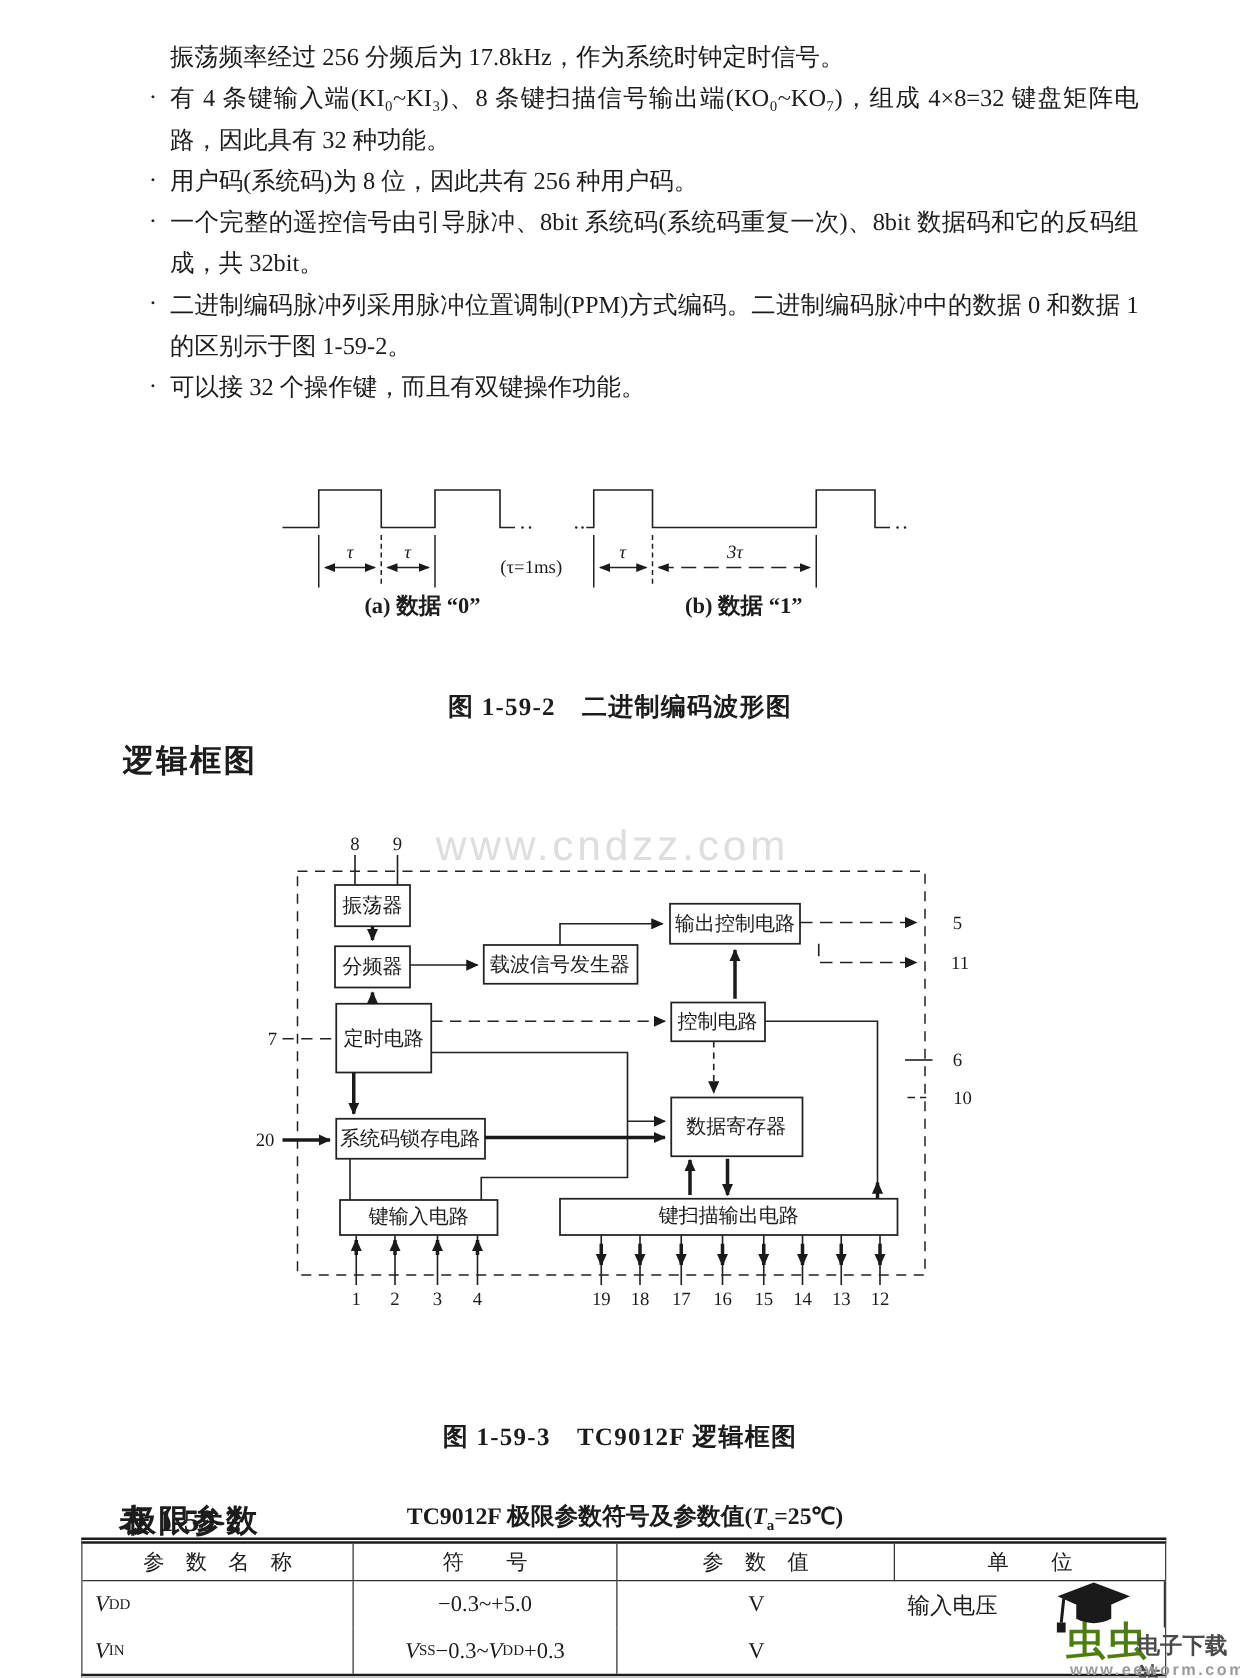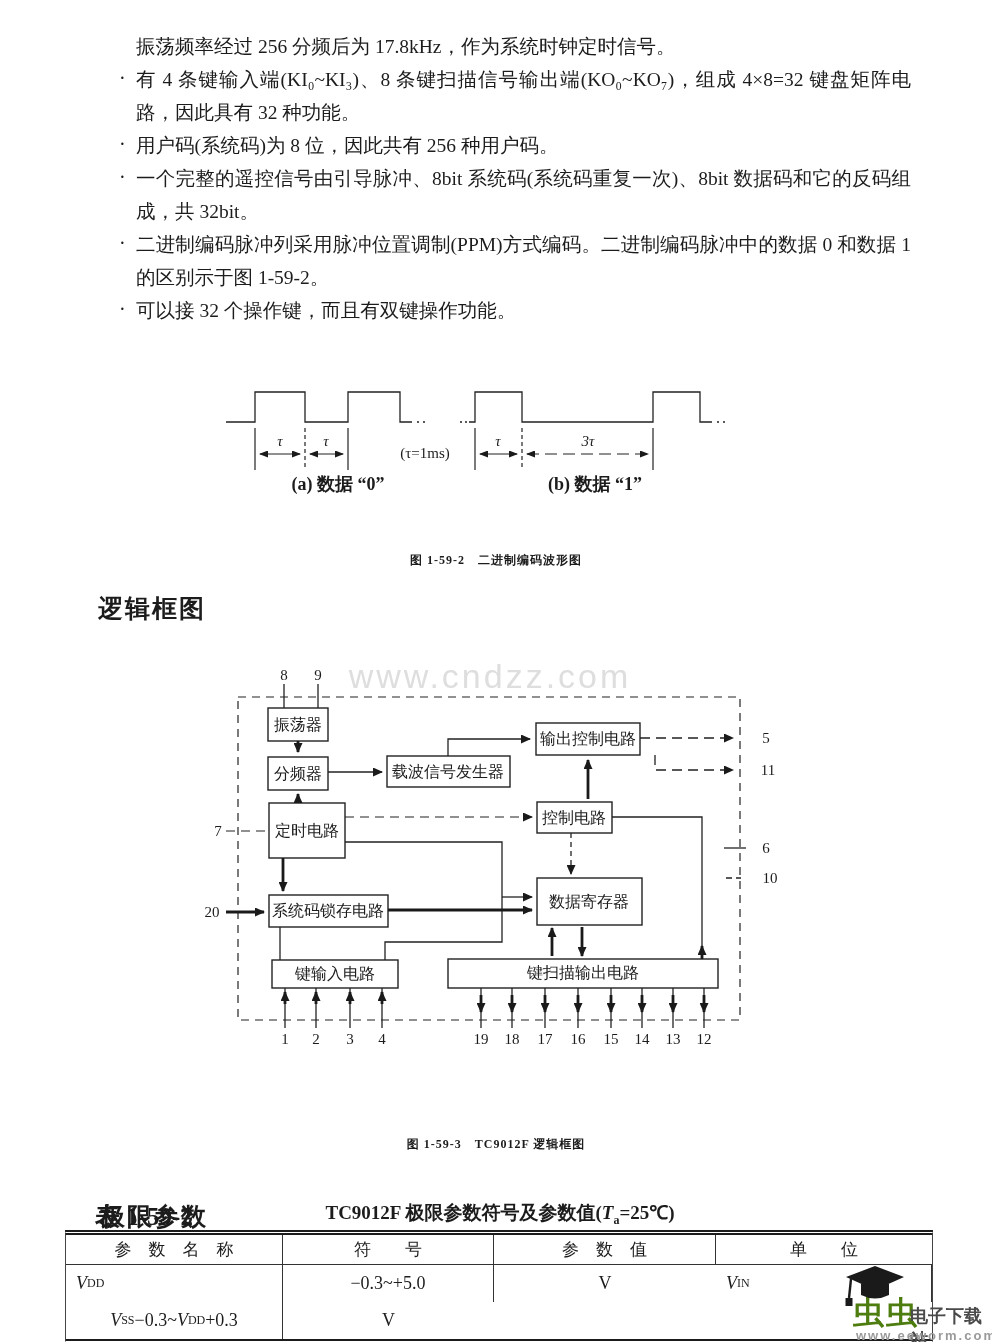--- a/index.html
+++ b/index.html
@@ -11,21 +11,21 @@
   .intro{left:103px;top:30px;width:808px;font-size:19.5px;line-height:33px;text-align:justify;}
   .intro-item{position:relative;padding-left:17px;margin-left:16px;}
   .intro-item .bullet{position:absolute;left:0;top:-1px;font-size:20px;}
 
   
   .sec-heading{font-family:"Liberation Sans",sans-serif;font-weight:bold;font-size:25px;letter-spacing:2px;margin-top:16px;}
   .h-logic{left:98px;top:576px;}
   .h-limits{left:100px;top:1184px;}
 
   
-  .fig-caption{left:0;top:0;width:992px;text-align:center;font-size:12px;font-weight:600;letter-spacing:1px;}
+  .fig-caption{left:0;top:0;width:992px;text-align:center;font-size:20px;font-weight:600;letter-spacing:1px;}
   .cap-wave{top:552px;}
   .cap-logic{top:1136px;}
 
   svg{display:block;}
   svg text{font-family:"Liberation Serif",serif;fill:#1c1c1c;}
   .wire{stroke:#222;stroke-width:1.3;fill:none;}
   .wire-d{stroke:#222;stroke-width:1.2;fill:none;stroke-dasharray:9 6;}
   .thick{stroke:#1a1a1a;stroke-width:2.8;fill:none;}
   .box{fill:#ffffff;stroke:#222;stroke-width:1.4;}
   .blk-label{font-size:16px;text-anchor:middle;dominant-baseline:middle;}
@@ -275,20 +275,21 @@
   <div class="cell hd c3">参　数　值</div>
   <div class="cell hd">单　　位</div>
 
   <div class="cell left c2">
     <i>V</i>
       <sub>DD</sub>
   </div>
   <div class="cell center c3">−0.3~+5.0</div>
   <div class="cell center">V</div>
 
+  <div class="cell left c1">输入电压</div>
   <div class="cell left c2">
     <i>V</i>
       <sub>IN</sub>
   </div>
   <div class="cell center c3">
     <i>V</i>
       <sub>SS</sub>
       <span>−0.3~</span>
       <i>V</i>
       <sub>DD</sub>

